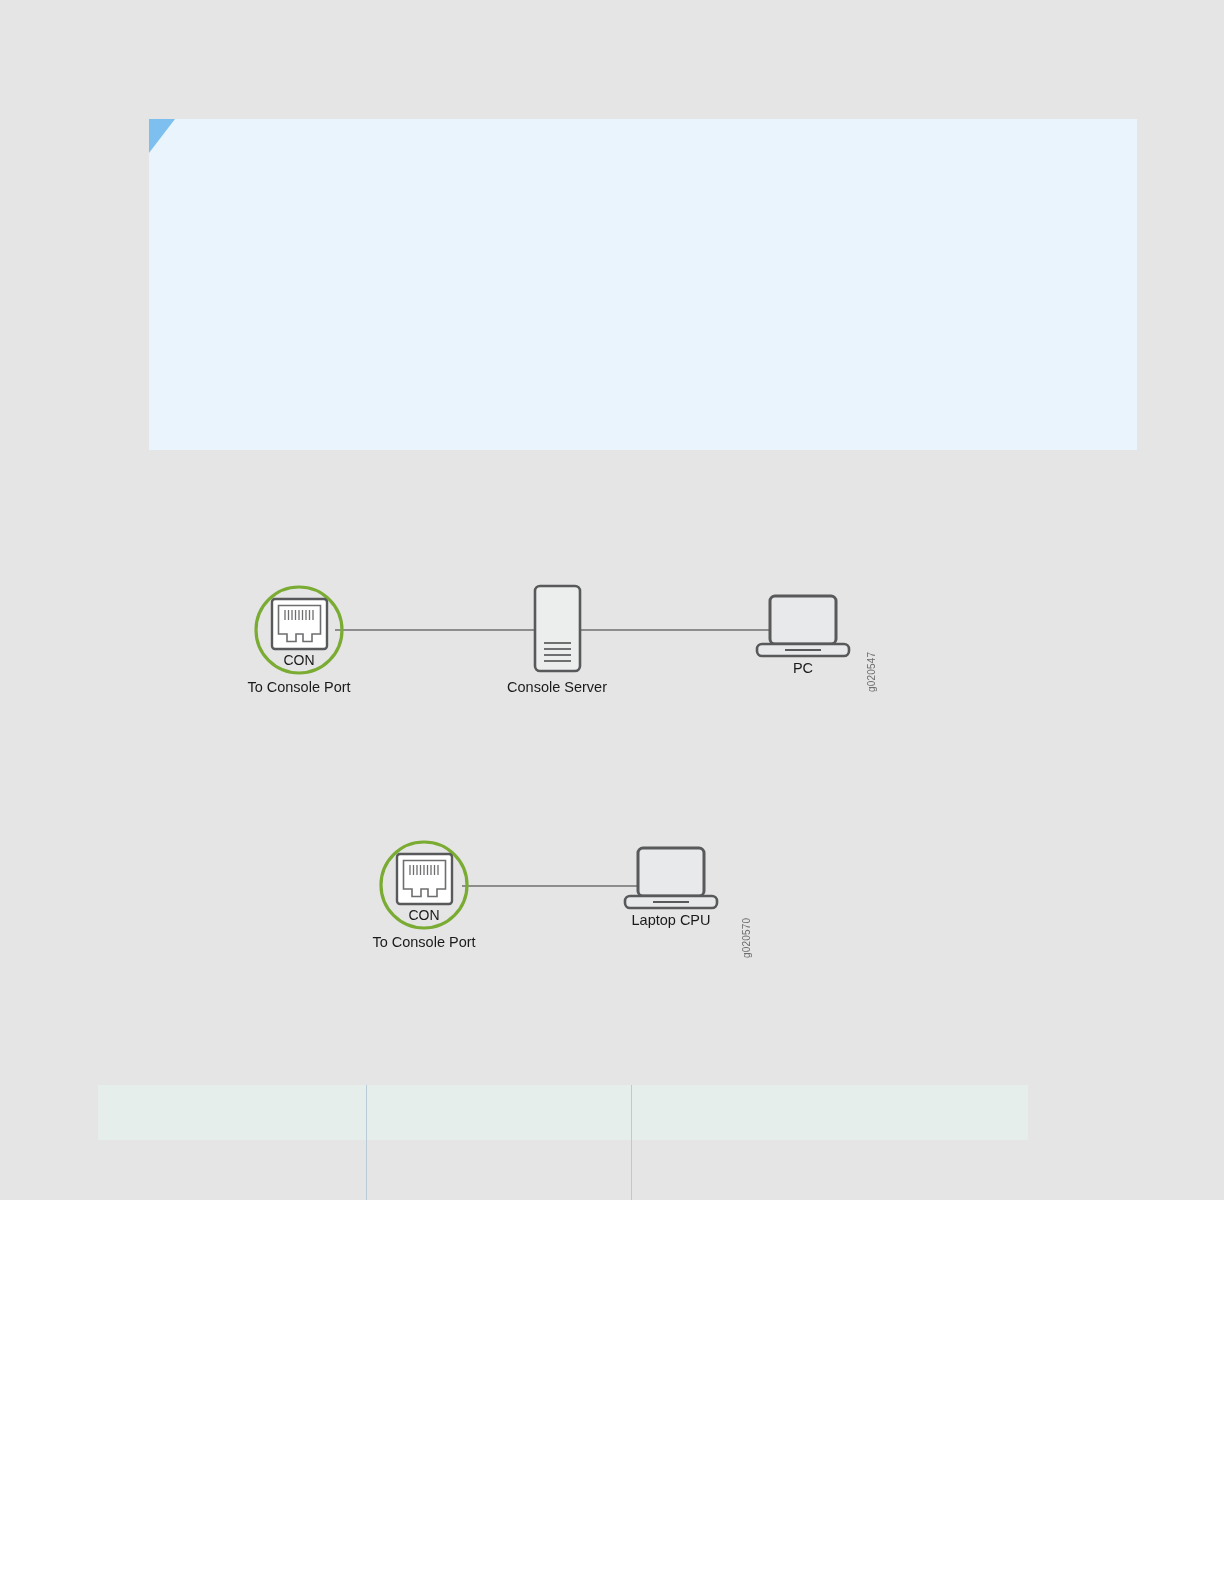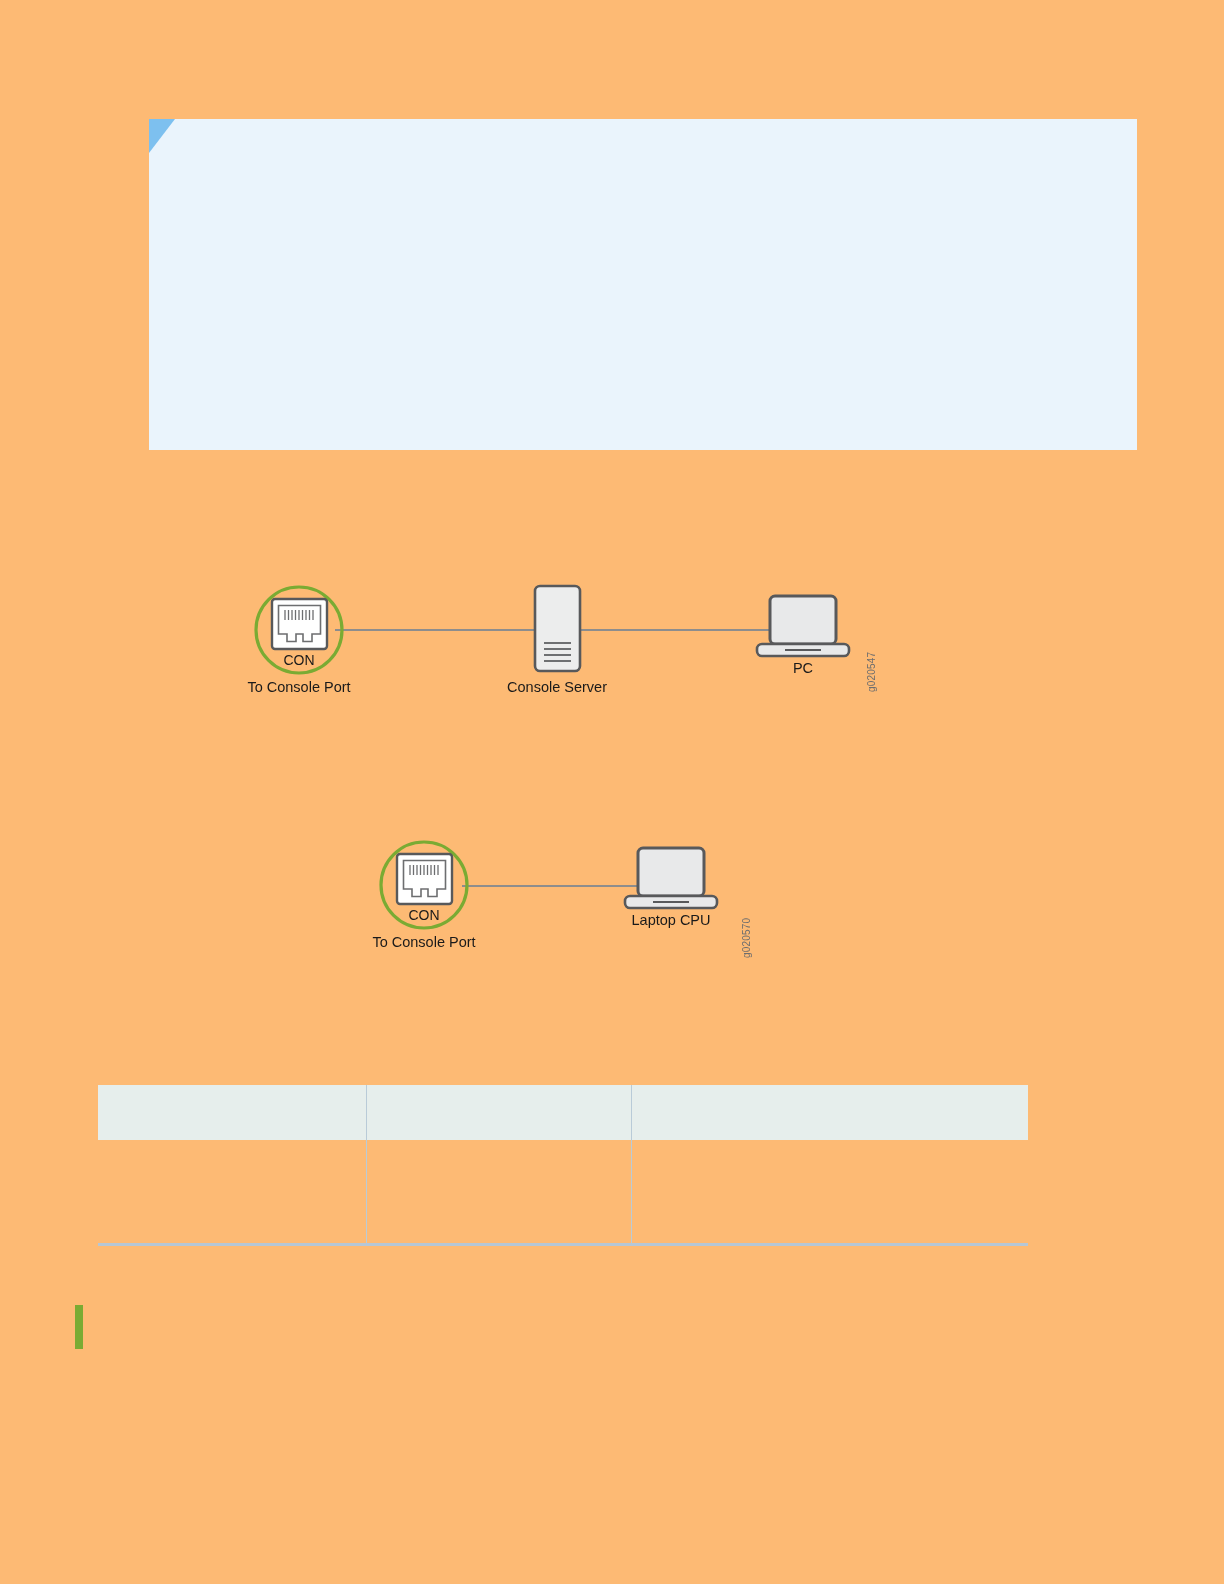--- a/index.html
+++ b/index.html
@@ -7,22 +7,22 @@
     padding: 0;
     background: #ffffff;
   }
   body {
     font-family: "Liberation Sans", "DejaVu Sans", sans-serif;
     -webkit-font-smoothing: antialiased;
   }
   .page {
     position: relative;
     width: 1224px;
-    height: 1584px;
-    background: #fdba74;
+    height: 1200px;
+    background: #e5e5e5;
     overflow: hidden;
   }
 
   
   .note-box {
     position: absolute;
     left: 149px;
     top: 119px;
     width: 988px;
     height: 331px;

